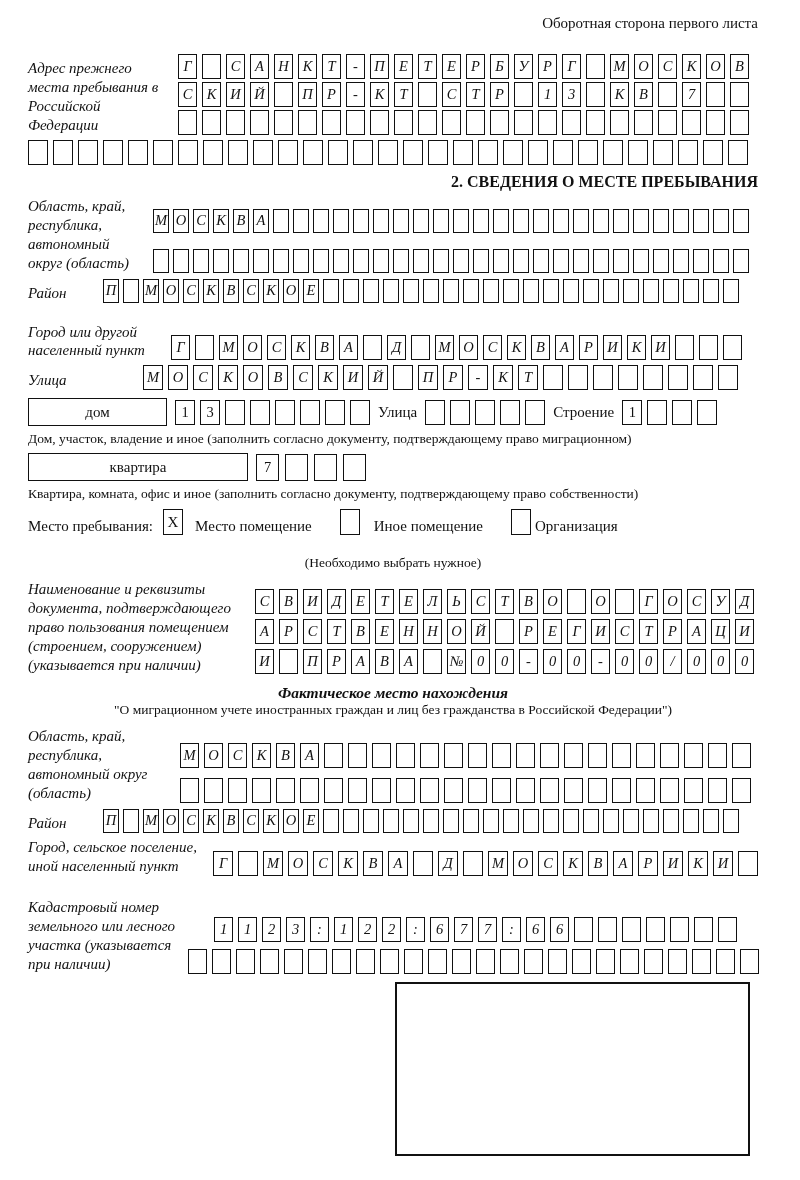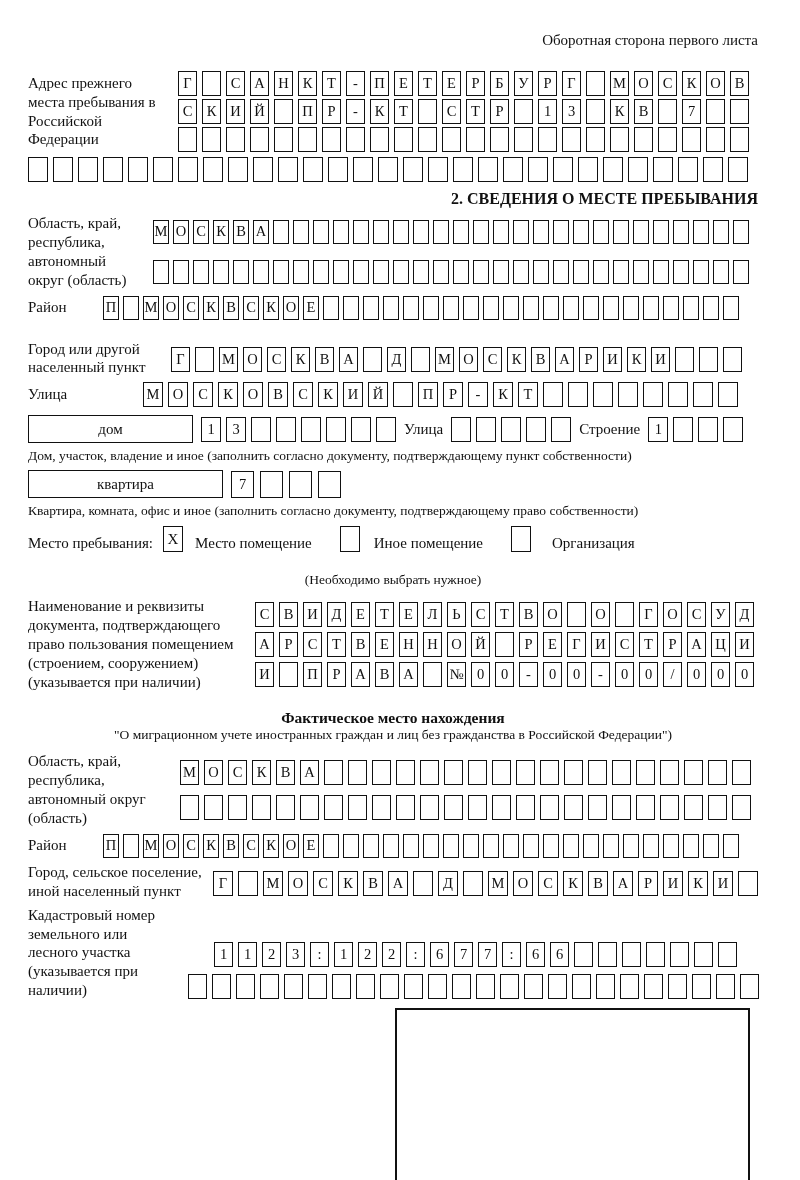--- a/index.html
+++ b/index.html
@@ -1,44 +1,44 @@
 <!DOCTYPE html>
 <html><head>
 <meta charset="utf-8">
 <style>
   html,body{margin:0;padding:0;background:#fff;}
   body{width:800px;height:1180px;color:#111;font-family:"Liberation Serif","DejaVu Serif",serif;}
-  .page{box-sizing:border-box;width:800px;height:1180px;padding:32px 42px 0 28px;overflow:hidden;}
+  .page{box-sizing:border-box;width:800px;height:1180px;padding:15px 42px 0 28px;overflow:hidden;}
   .header-note{text-align:right;font-size:15px;}
-  .field{display:flex;align-items:center;}
+  .field{display:flex;align-items:flex-end;font-style:italic;}
   .flabel{flex:0 0 auto;font-size:15px;line-height:1.26;padding-right:8px;box-sizing:border-box;}
   .w150{width:150px}.w125{width:125px}.w75{width:75px}.w143{width:143px}.w115{width:115px}
   .w227{width:227px}.w152{width:152px}.w185{width:185px}.w160{width:160px}
   .rows{display:flex;flex-direction:column;}
   .gap3{gap:3px}.gap5{gap:5px}.gap7{gap:7px}.gap10{gap:10px}.gap16{gap:16px}
   .cells{display:flex;flex:0 0 auto;}
   .cell{height:25px;border:1.8px solid #111;box-sizing:border-box;display:flex;align-items:center;
         justify-content:center;font-size:14.5px;flex:0 0 auto;background:#fff;}
   .g20{gap:4px}.g20 .cell{width:16px;height:24px;}
   .g24{gap:5px}.g24 .cell{width:19px;}
   .g25{gap:5px}.g25 .cell{width:20px;}
   .g29{gap:6px}.g29 .cell{width:23px;height:27px;}
   .mt4{margin-top:20px}.mt5{margin-top:5px}.mt6{margin-top:6px}.mt8{margin-top:8px}.mt22{margin-top:22px}
   .caption{font-size:13.5px;line-height:1.25;}
   .center{text-align:center;}
   .sec-title{text-align:right;font-weight:bold;font-size:16px;margin:8px 0 0 0;}
-  .sub-title{text-align:center;font-weight:bold;font-size:15.5px;margin-top:18px;}
+  .sub-title{text-align:center;font-weight:bold;font-size:15.5px;margin-top:10px;font-style:italic;}
   .boxfield{border:1.8px solid #111;height:28px;display:flex;align-items:center;justify-content:center;
             font-size:15px;box-sizing:border-box;flex:0 0 auto;background:#fff;}
   .domrow{display:flex;align-items:center;gap:8px;font-size:15px;}
   .inline-lb{flex:0 0 auto;}
   .chk{display:flex;width:20px;height:26px;border:1.8px solid #111;align-items:center;justify-content:center;
        font-size:15px;box-sizing:border-box;flex:0 0 auto;background:#fff;}
   .stayrow{display:flex;align-items:flex-end;font-size:15px;}
-  .ml10{margin-left:10px}.ml12{margin-left:12px}.ml14{margin-left:14px}.ml28{margin-left:28px}.ml20{margin-left:21px}
+  .ml10{margin-left:10px}.ml12{margin-left:12px}.ml14{margin-left:14px}.ml28{margin-left:28px}.ml20{margin-left:4px}
   .cad-row1{margin-left:26px;}
   .stamp-box{width:355px;height:174px;border:2px solid #111;margin:8px 0 0 367px;box-sizing:border-box;background:#fff;}
 </style>
 </head>
 <body>
 
 <div class="page">
 
   <div class="header-note">Оборотная сторона первого листа</div>
 
@@ -321,21 +321,21 @@
         <span class="cell"></span>
         <span class="cell"></span>
         <span class="cell"></span>
         <span class="cell"></span>
         <span class="cell"></span>
         <span class="cell"></span>
       </div>
   </div>
 
   <div class="domrow mt8">
-    <div class="boxfield" style="width:165px">дом</div>
+    <div class="boxfield" style="width:139px">дом</div>
     <div class="cells g25">
         <span class="cell">1</span>
         <span class="cell">3</span>
         <span class="cell"></span>
         <span class="cell"></span>
         <span class="cell"></span>
         <span class="cell"></span>
         <span class="cell"></span>
         <span class="cell"></span>
       </div>
@@ -348,24 +348,24 @@
         <span class="cell"></span>
       </div>
     <span class="inline-lb">Строение</span>
     <div class="cells g25">
         <span class="cell">1</span>
         <span class="cell"></span>
         <span class="cell"></span>
         <span class="cell"></span>
       </div>
   </div>
-  <div class="caption mt5">Дом, участок, владение и иное (заполнить согласно документу, подтверждающему пункт собственности)</div>
+  <div class="caption mt5">Дом, участок, владение и иное (заполнить согласно документу, подтверждающему право миграционном)</div>
 
   <div class="domrow mt5">
-    <div class="boxfield" style="width:195px">квартира</div>
+    <div class="boxfield" style="width:220px">квартира</div>
     <div class="cells g29">
         <span class="cell">7</span>
         <span class="cell"></span>
         <span class="cell"></span>
         <span class="cell"></span>
       </div>
   </div>
   <div class="caption mt5">Квартира, комната, офис и иное (заполнить согласно документу, подтверждающему право собственности)</div>
 
   <div class="stayrow mt6">

